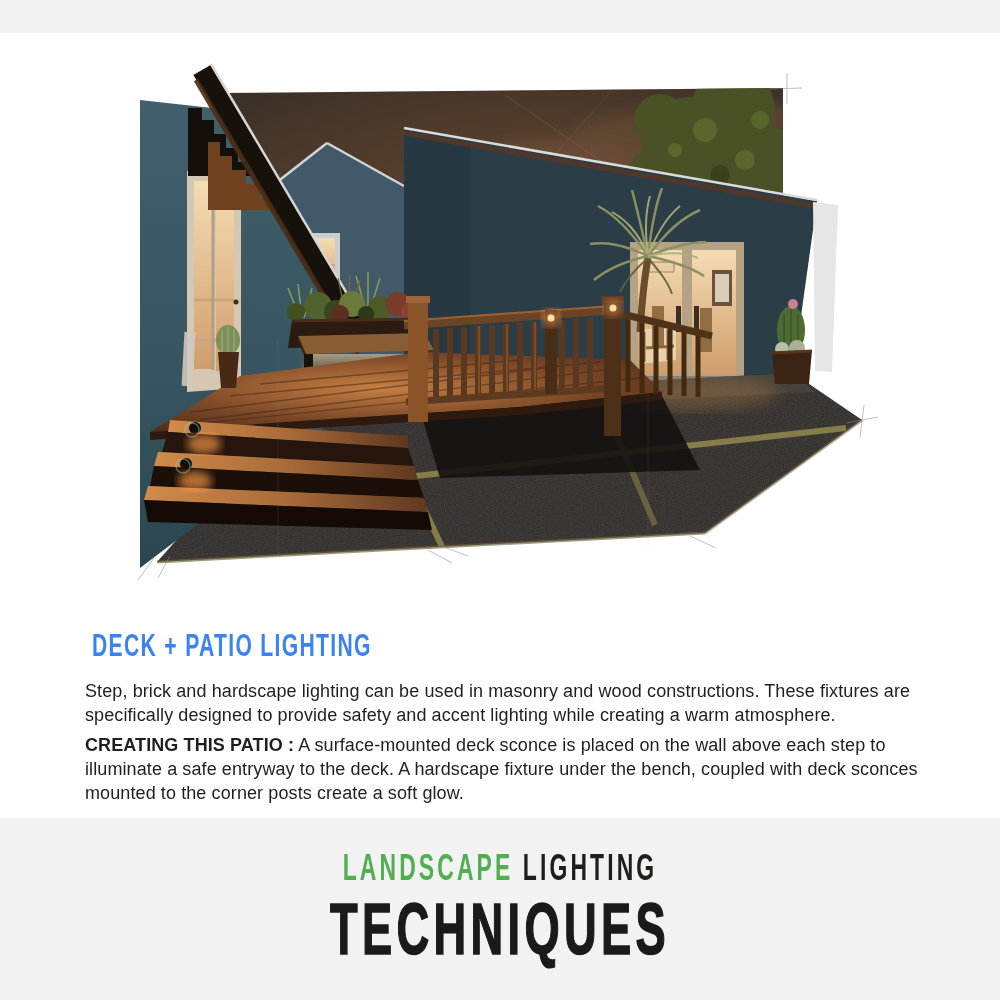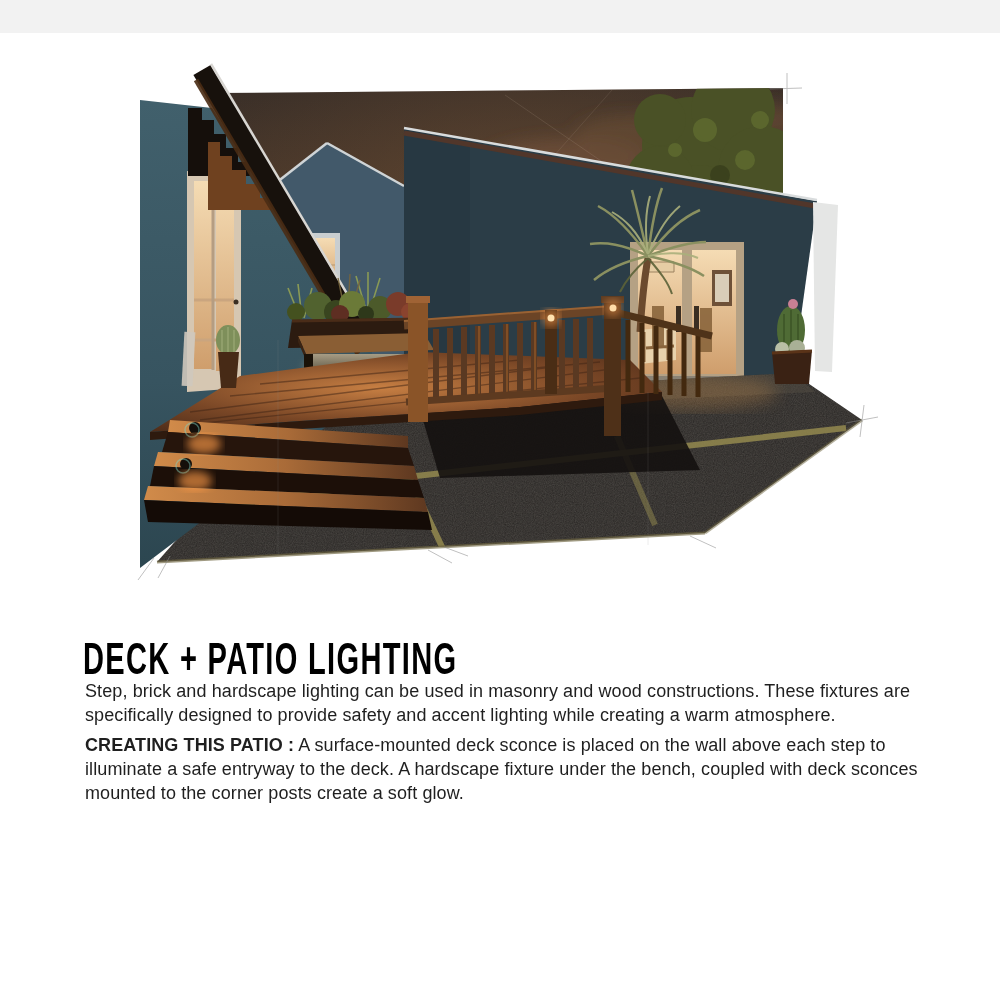--- a/index.html
+++ b/index.html
@@ -1,21 +1,21 @@
 <!DOCTYPE html>
 <html><head>
 <meta charset="utf-8">
 <style>
   html,body{margin:0;padding:0;background:#fff;}
   .page{position:relative;width:1000px;height:1000px;background:#ffffff;overflow:hidden;
         font-family:"Liberation Sans", sans-serif;}
   .topbar{position:absolute;left:0;top:0;width:1000px;height:33px;background:#f2f2f2;}
   .render-wrap{position:absolute;left:0;top:0;width:1000px;height:620px;}
-  .headline{position:absolute;left:83px;top:608px;white-space:nowrap;color:#000000;
-            font-size:44px;font-weight:700;letter-spacing:2px;line-height:1;}
+  .headline{position:absolute;left:92px;top:608px;white-space:nowrap;color:#3b82f6;
+            font-size:32px;font-weight:700;letter-spacing:2px;line-height:1;}
   .headline .squeeze{display:inline-block;transform:scaleX(0.66);transform-origin:left center;}
   .body-copy{position:absolute;left:85px;width:846px;color:#1f1f1f;font-size:18px;
              line-height:1.33;letter-spacing:0.1px;}
   .p1{top:662px;}
   .p2{top:716px;}
   .p2 .lead{font-weight:700;}
   .footer{position:absolute;left:0;top:818px;width:1000px;height:182px;background:#f2f2f2;
           text-align:center;}
   .brand-line1{margin-top:31px;font-size:37px;font-weight:700;letter-spacing:5px;line-height:1;
                transform:scaleX(0.62);transform-origin:center;white-space:nowrap;color:#1e1e1c;}
@@ -378,14 +378,18 @@
     </g>
   </svg>
   </figure>
 
   <h1 class="headline"><span class="squeeze">DECK + PATIO LIGHTING</span></h1>
 
   <p class="body-copy p1" style="position:absolute">Step, brick and hardscape lighting can be used in masonry and wood constructions. These fixtures are specifically designed to provide safety and accent lighting while creating a warm atmosphere.</p>
 
   <p class="body-copy p2" style="position:absolute"><span class="lead">CREATING THIS PATIO :</span><span> A surface-mounted deck sconce is placed on the wall above each step to illuminate a safe entryway to the deck. A hardscape fixture under the bench, coupled with deck sconces mounted to the corner posts create a soft glow.</span></p>
 
+  <div class="footer">
+    <div class="brand-line1"><span class="green">LANDSCAPE</span><span>&nbsp;</span><span>LIGHTING</span></div>
+    <div class="brand-line2"><span>TECHNIQUES</span></div>
+  </div>
 
 </div>
 
 </body></html>

